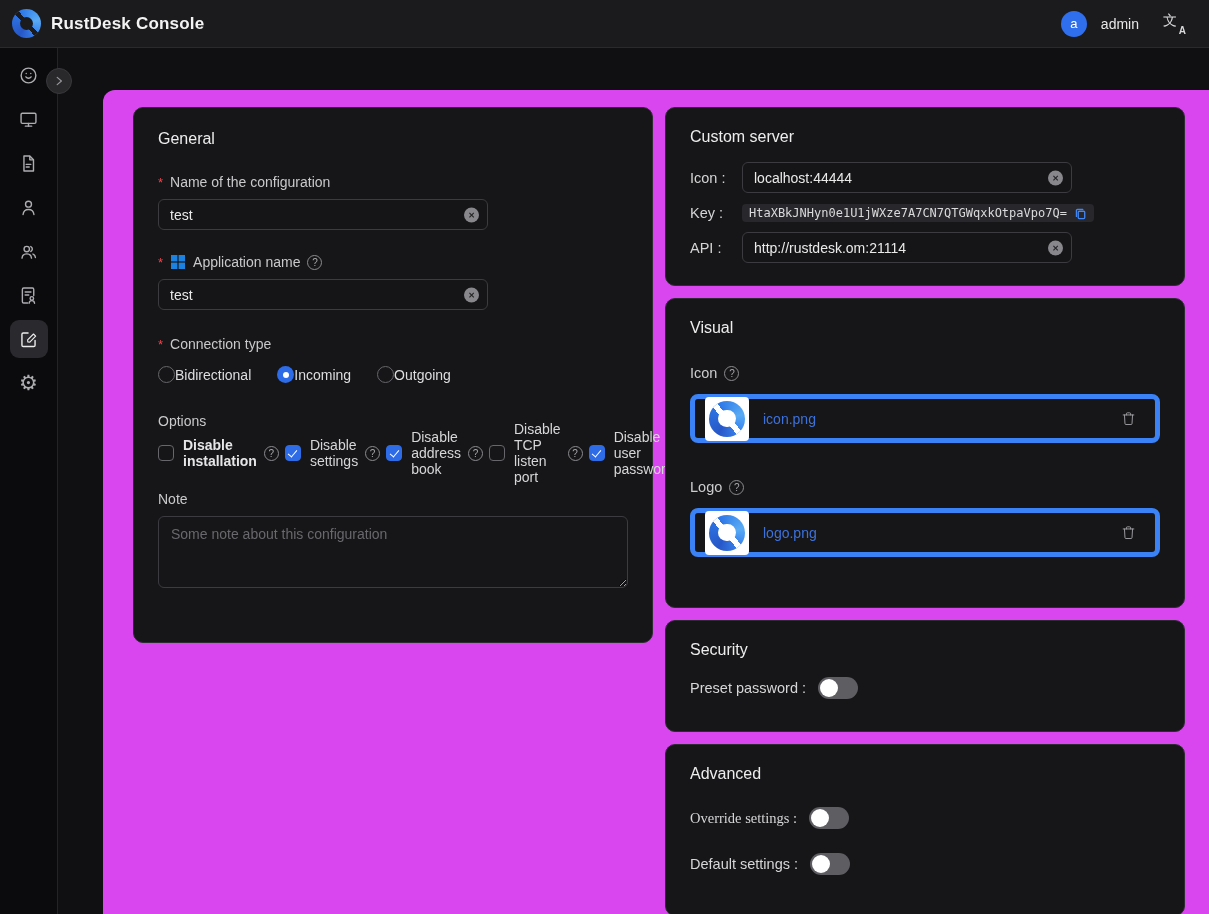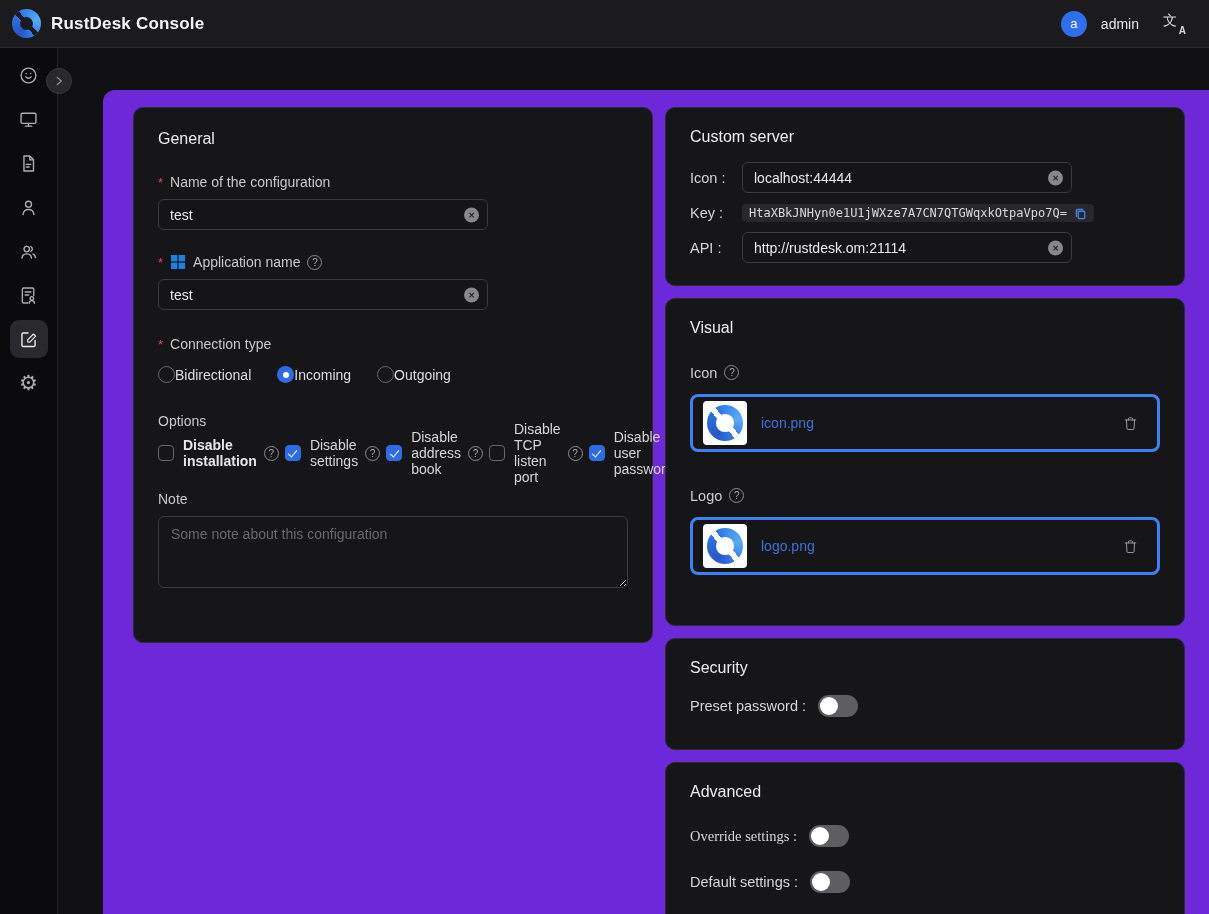--- a/index.html
+++ b/index.html
@@ -56,21 +56,21 @@
 
   .collapse-btn {
     position:absolute; left:46px; top:68px; width:26px; height:26px; border-radius:50%;
     background:#29292c; border:1px solid #39393d; z-index:11; cursor:pointer;
     display:flex; align-items:center; justify-content:center; color:#98989c;
   }
 
   
   .content {
     position:absolute; left:103px; top:90px; right:0; bottom:0;
-    background:#6d28d9; border-top-left-radius:12px;
+    background:#d946ef; border-top-left-radius:12px;
     padding:17px 24px 16px 30px; overflow:hidden;
   }
   .columns { display:flex; gap:12px; align-items:flex-start; }
   .col { width:520px; display:flex; flex-direction:column; gap:12px; flex:none; }
 
   .card { background:#161618; border:1px solid #2d2d31; border-radius:10px; width:100%; }
   .card-title { color:#ededee; font-size:16px; font-weight:500; }
 
   
   .card-general { padding:22px 24px 50px; }
@@ -139,23 +139,23 @@
   .key-chip {
     display:flex; align-items:center; gap:7px; background:#28282c; border-radius:4px;
     padding:2px 7px; font-family:"DejaVu Sans Mono", monospace; font-size:12px; color:#dadadc;
     white-space:nowrap;
   }
   .copy-icon { cursor:pointer; display:flex; }
   .copy-icon svg { stroke:#4287f5; fill:none; stroke-width:1.6; stroke-linecap:round; stroke-linejoin:round; }
 
   
   .card-visual { padding:20px 24px 50px; }
-  .v-label { display:flex; align-items:flex-start; gap:7px; color:#cccccf; font-size:14.5px; }
+  .v-label { display:flex; align-items:flex-end; gap:7px; color:#cccccf; font-size:14.5px; }
   .upload-box {
-    margin-top:13px; height:58px; border:3px solid #3b82f6; border-radius:8px;
+    margin-top:13px; height:49px; border:5px solid #3b82f6; border-radius:8px;
     display:flex; align-items:center; padding:0 18px 0 10px;
   }
   .thumb {
     width:44px; height:44px; background:#fff; border-radius:4px; flex:none;
     display:flex; align-items:center; justify-content:center;
   }
   .file-link { margin-left:14px; color:#3d72dc; font-size:14px; cursor:pointer; }
   .trash-btn { margin-left:auto; color:#9b9b9f; cursor:pointer; display:flex; }
   .trash-btn svg { stroke:currentColor; fill:none; stroke-width:1.4; stroke-linecap:round; stroke-linejoin:round; }
 

